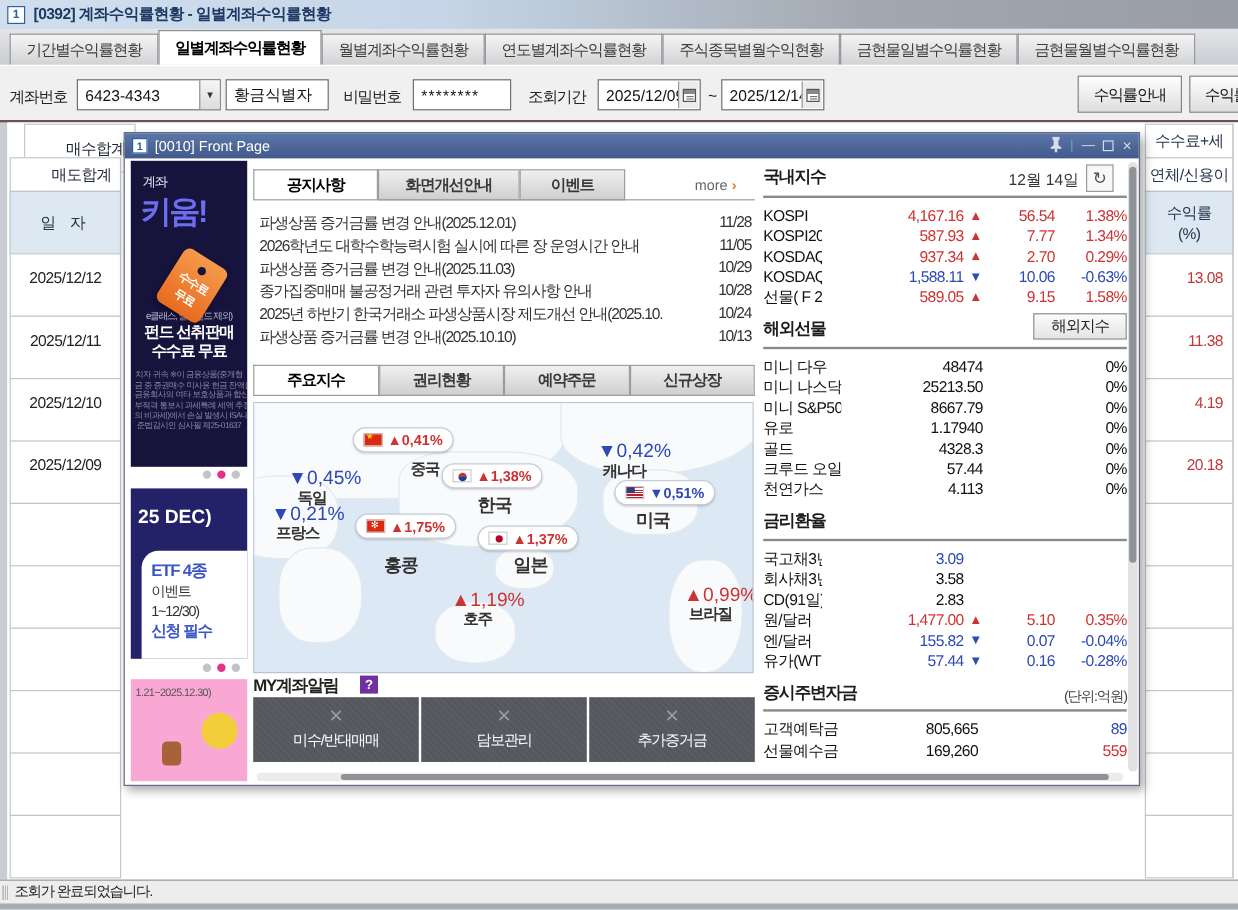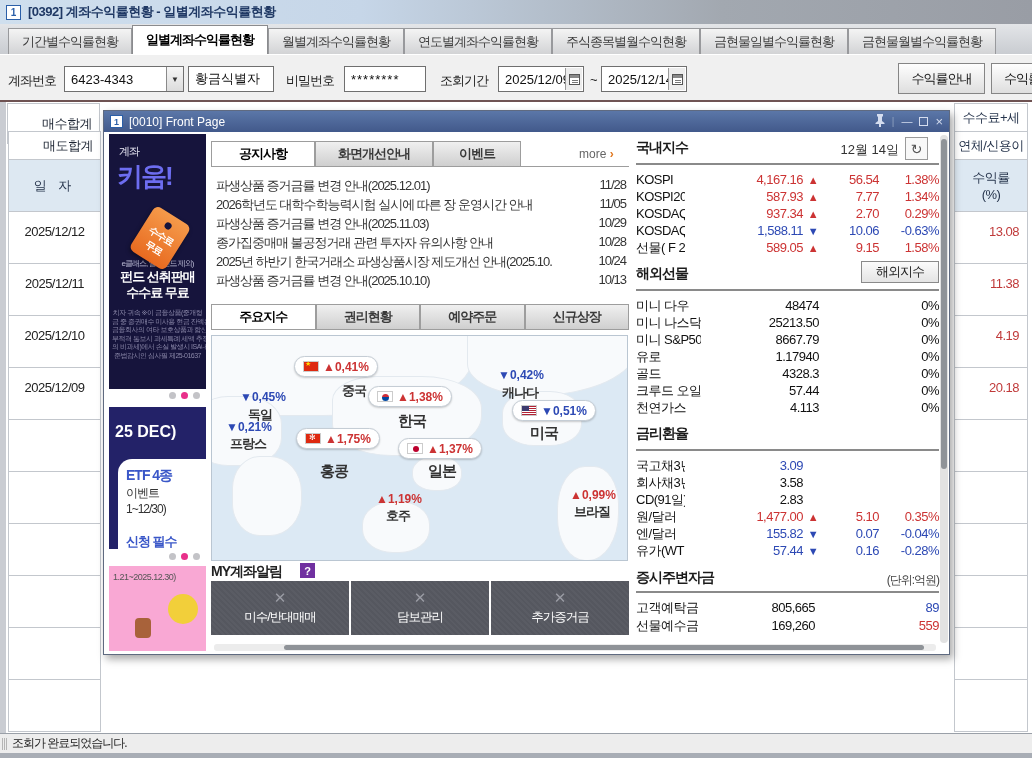--- a/index.html
+++ b/index.html
@@ -51,21 +51,21 @@
   #ad1 .fine{margin-top:8px;padding:0 3px;text-align:center}
   #ad1 .fine div{font-size:7px;color:#8a87a8;letter-spacing:-0.5px;line-height:8.5px;white-space:nowrap}
   .dotsrow{position:absolute;left:5px;width:97px;display:flex;justify-content:flex-end;gap:5px;padding-right:6px}
   .dot{width:7px;height:7px;border-radius:50%;background:#c3c3c7;cursor:pointer}
   .dot.on{background:#e8308a}
   #ad2{top:296px;height:142px;background:#232268;color:#fff}
   #ad2 .a1{font-size:16px;font-weight:bold;margin:16px 0 0 6px;letter-spacing:0}
   #ad2 .card{position:absolute;left:9px;top:52px;width:96px;height:92px;background:#fff;border-radius:14px 0 0 0;padding:8px 0 0 8px}
   #ad2 .c1{font-size:14px;font-weight:bold;color:#3a57c8;letter-spacing:-1px}
   #ad2 .c2,#ad2 .c3{font-size:12px;color:#333;letter-spacing:-1px;line-height:16px}
-  #ad2 .c4{font-size:13px;font-weight:bold;color:#3a57c8;letter-spacing:-1px;margin-top:16px}
+  #ad2 .c4{font-size:13px;font-weight:bold;color:#3a57c8;letter-spacing:-1px;margin-top:0}
   #ad3{top:455px;height:85px;background:#f9a8d4}
   #ad3 .a1{font-size:9px;color:#555;margin:6px 0 0 4px;letter-spacing:-0.5px}
   #ad3 .bubbleY{position:absolute;right:8px;top:28px;width:30px;height:30px;border-radius:50%;background:#f2cf3a}
   #ad3 .mascot{position:absolute;left:26px;top:52px;width:16px;height:20px;background:#a8623a;border-radius:4px}
   
   .ptab{height:26px;display:flex;align-items:center;justify-content:center;font-size:13px;font-weight:bold;letter-spacing:-1px;color:#3a3a3a;background:linear-gradient(#f0f0f0,#cfcfcf);border:1px solid #9d9d9d;cursor:pointer}
   .ptab.active{background:#fff;color:#000;border-bottom:1px solid #fff}
   #noticetabs{left:107px;top:30px;width:418px;height:26px;display:flex}
   #noticetabs .ptab{width:104px}
   #noticetabs .ptab:nth-child(2){width:118px}
@@ -76,21 +76,21 @@
   .nrow{position:absolute;left:112px;width:410px;height:19px;display:flex;font-size:13px;color:#333;letter-spacing:-1px;cursor:pointer}
   .nrow .nt{flex:1;overflow:hidden;white-space:nowrap}
   .nrow .nd{width:40px;text-align:right;color:#333}
   
   #itabs{left:107px;top:193px;width:418px;height:26px;display:flex}
   #itabs .ptab{width:104.5px}
   #itabs-underline{left:107px;top:218px;width:418px;height:1px;background:#9d9d9d}
   #map{left:107px;top:224px;width:417px;height:226px;background:#dce9f4;border:1px solid #bac6d2;overflow:hidden}
   .land{position:absolute;background:#f8fafc;border:1px solid #e3e9ef;border-radius:40%}
   .bubble{position:absolute;height:21px;background:#fff;border:1px solid #c5cdd5;border-radius:11px;box-shadow:0 1px 2px rgba(0,0,0,.2);display:flex;align-items:center;gap:4px;padding:0 8px;font-size:12px;font-weight:bold}
-  .mval{position:absolute;font-size:12px;font-weight:bold}
+  .mval{position:absolute;font-size:16px;font-weight:normal}
   .mlabel{position:absolute;font-size:13px;font-weight:bold;color:#333;letter-spacing:-1px}
   .up{color:#cc3333}.down{color:#2d49b4}
   .flag{width:16px;height:11px;border:1px solid #ccc;display:inline-block;position:relative;flex:none}
   .flag-cn{background:#de2910}.flag-cn:after{content:"★";position:absolute;left:1px;top:-2px;font-size:7px;color:#ffde00}
   .flag-kr{background:#fff}.flag-kr:after{content:"";position:absolute;left:4px;top:1.5px;width:7px;height:7px;border-radius:50%;background:linear-gradient(#cd2e3a 50%,#0047a0 50%)}
   .flag-us{background:repeating-linear-gradient(#b22234 0 1px,#fff 1px 2px)}.flag-us:after{content:"";position:absolute;left:0;top:0;width:7px;height:5px;background:#3c3b6e}
   .flag-hk{background:#de2910}.flag-hk:after{content:"✻";position:absolute;left:3px;top:-1px;font-size:8px;color:#fff}
   .flag-jp{background:#fff}.flag-jp:after{content:"";position:absolute;left:4.5px;top:2px;width:6px;height:6px;border-radius:50%;background:#bc002d}
   
   #mytitle{left:107px;top:452px;font-size:14px;font-weight:bold;color:#222;letter-spacing:-1px}
@@ -169,21 +169,21 @@
     <span class="calbtn">
         <span class="calglyph"></span>
       </span>
   </div>
   <div class="tbtn" style="left:898px;width:87px">수익률안내</div>
   <div class="tbtn" style="left:991px;width:90px;justify-content:flex-start;padding-left:12px">수익률</div>
 </div>
 
 <div class="abs" id="gridarea">
 
-  <div class="cell rlabel" style="left:1px;top:1px;width:93px;height:41px">매수합계</div>
+  <div class="cell rlabel" style="left:14px;top:1px;width:93px;height:41px">매수합계</div>
   <div class="cell rlabel" style="left:2px;top:29px;width:93px;height:29px">매도합계</div>
   <div class="cell hdr" style="left:2px;top:57px;width:93px;height:53px;letter-spacing:4px">일 자</div>
   <div class="cell datecell" style="left:2px;top:109px;width:93px;height:53px">2025/12/12</div>
   <div class="cell datecell" style="left:2px;top:161px;width:93px;height:53px">2025/12/11</div>
   <div class="cell datecell" style="left:2px;top:213px;width:93px;height:53px">2025/12/10</div>
   <div class="cell datecell" style="left:2px;top:265px;width:93px;height:53px">2025/12/09</div>
   <div class="cell" style="left:2px;top:317px;width:93px;height:53px"></div>
   <div class="cell" style="left:2px;top:369px;width:93px;height:53px"></div>
   <div class="cell" style="left:2px;top:421px;width:93px;height:53px"></div>
   <div class="cell" style="left:2px;top:473px;width:93px;height:53px"></div>

